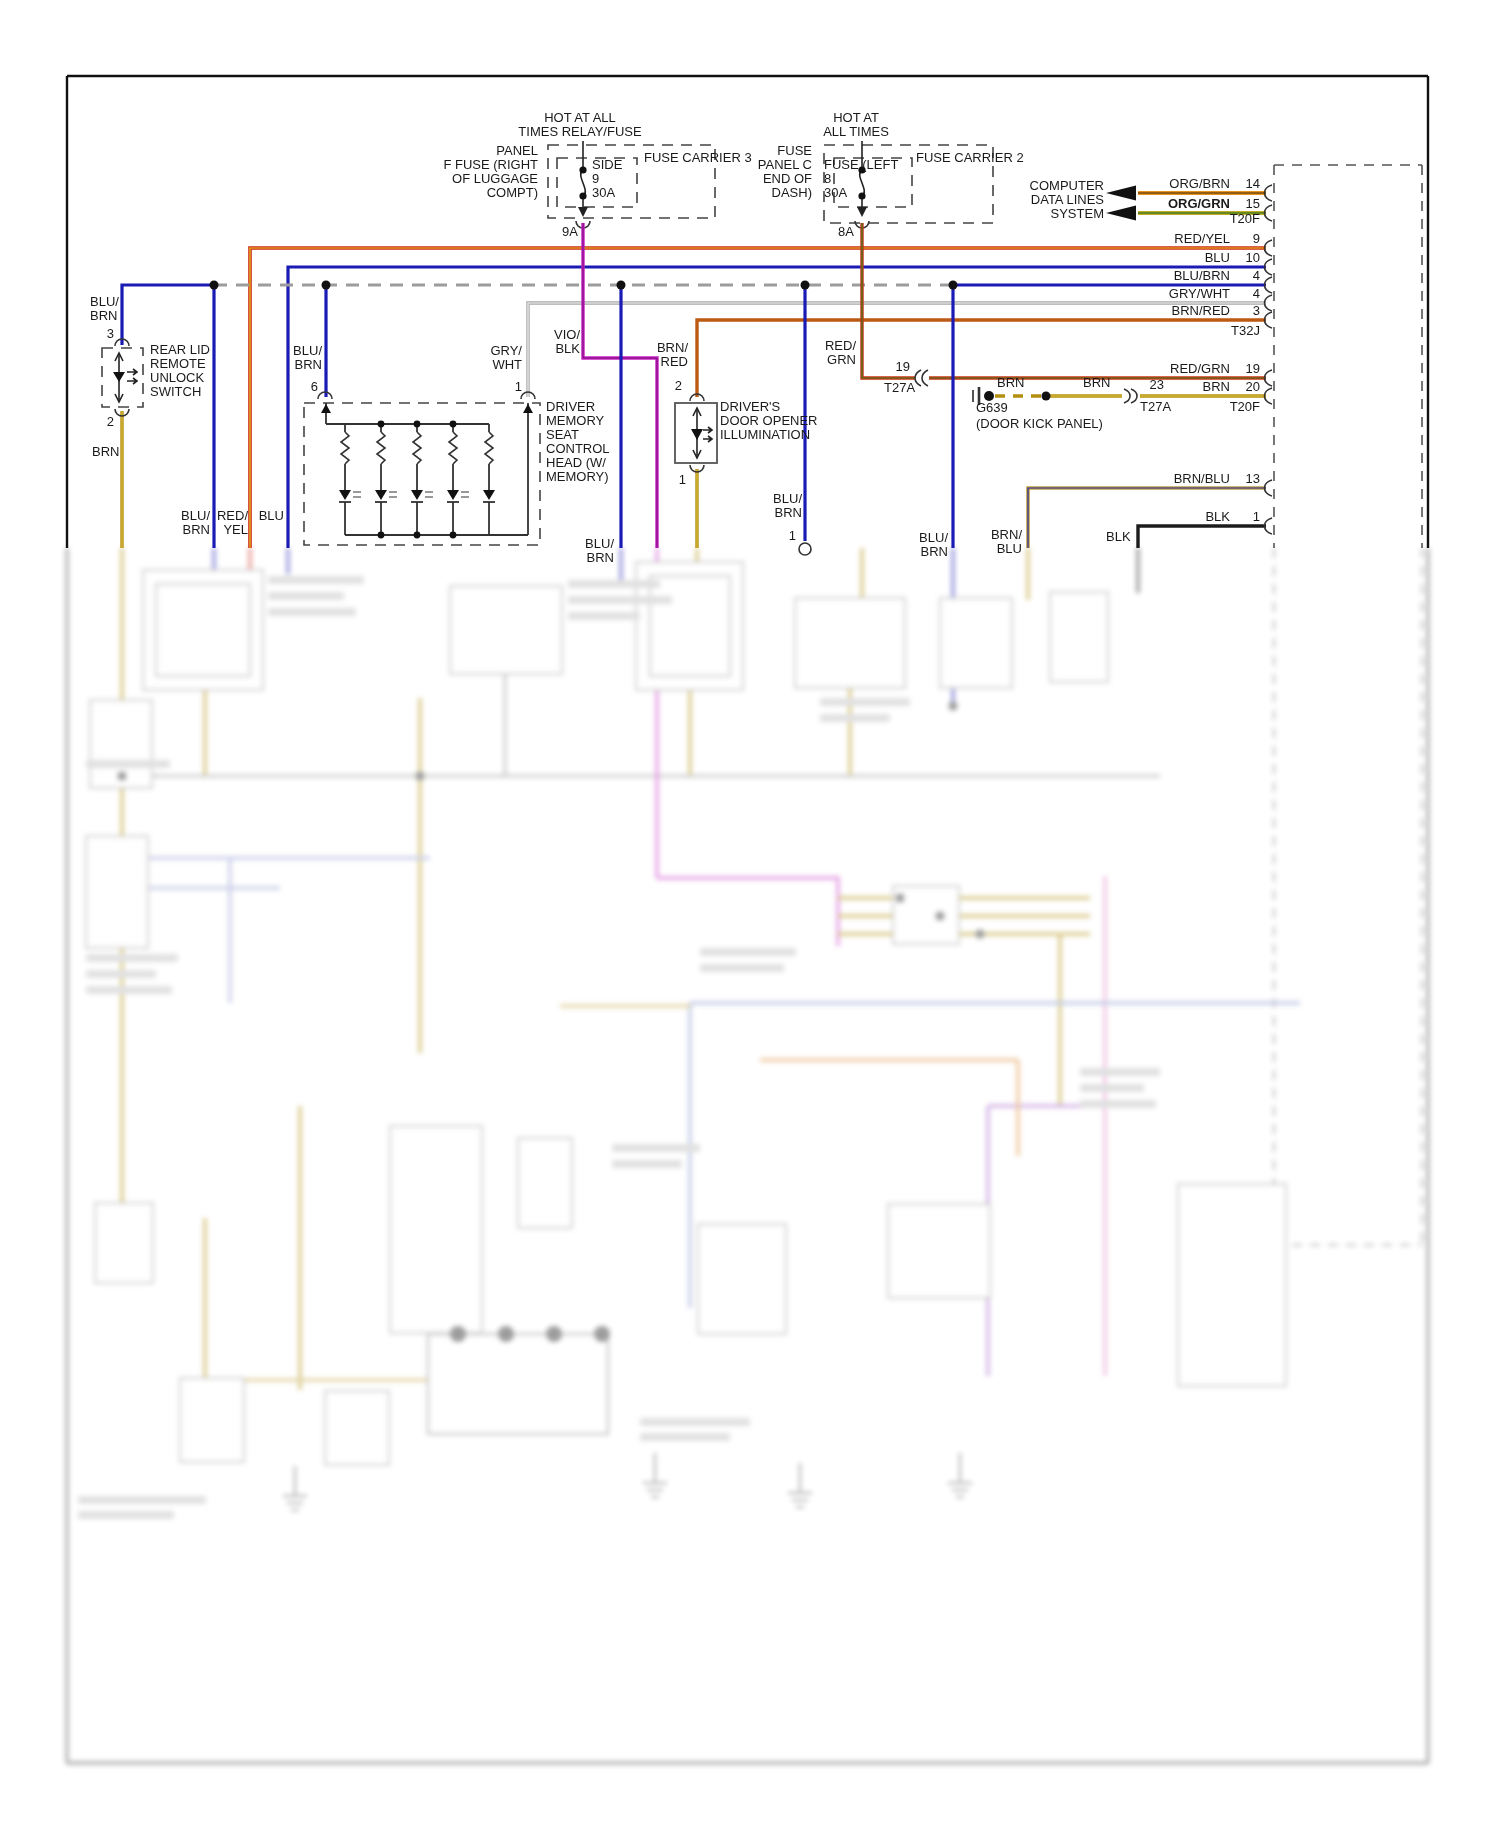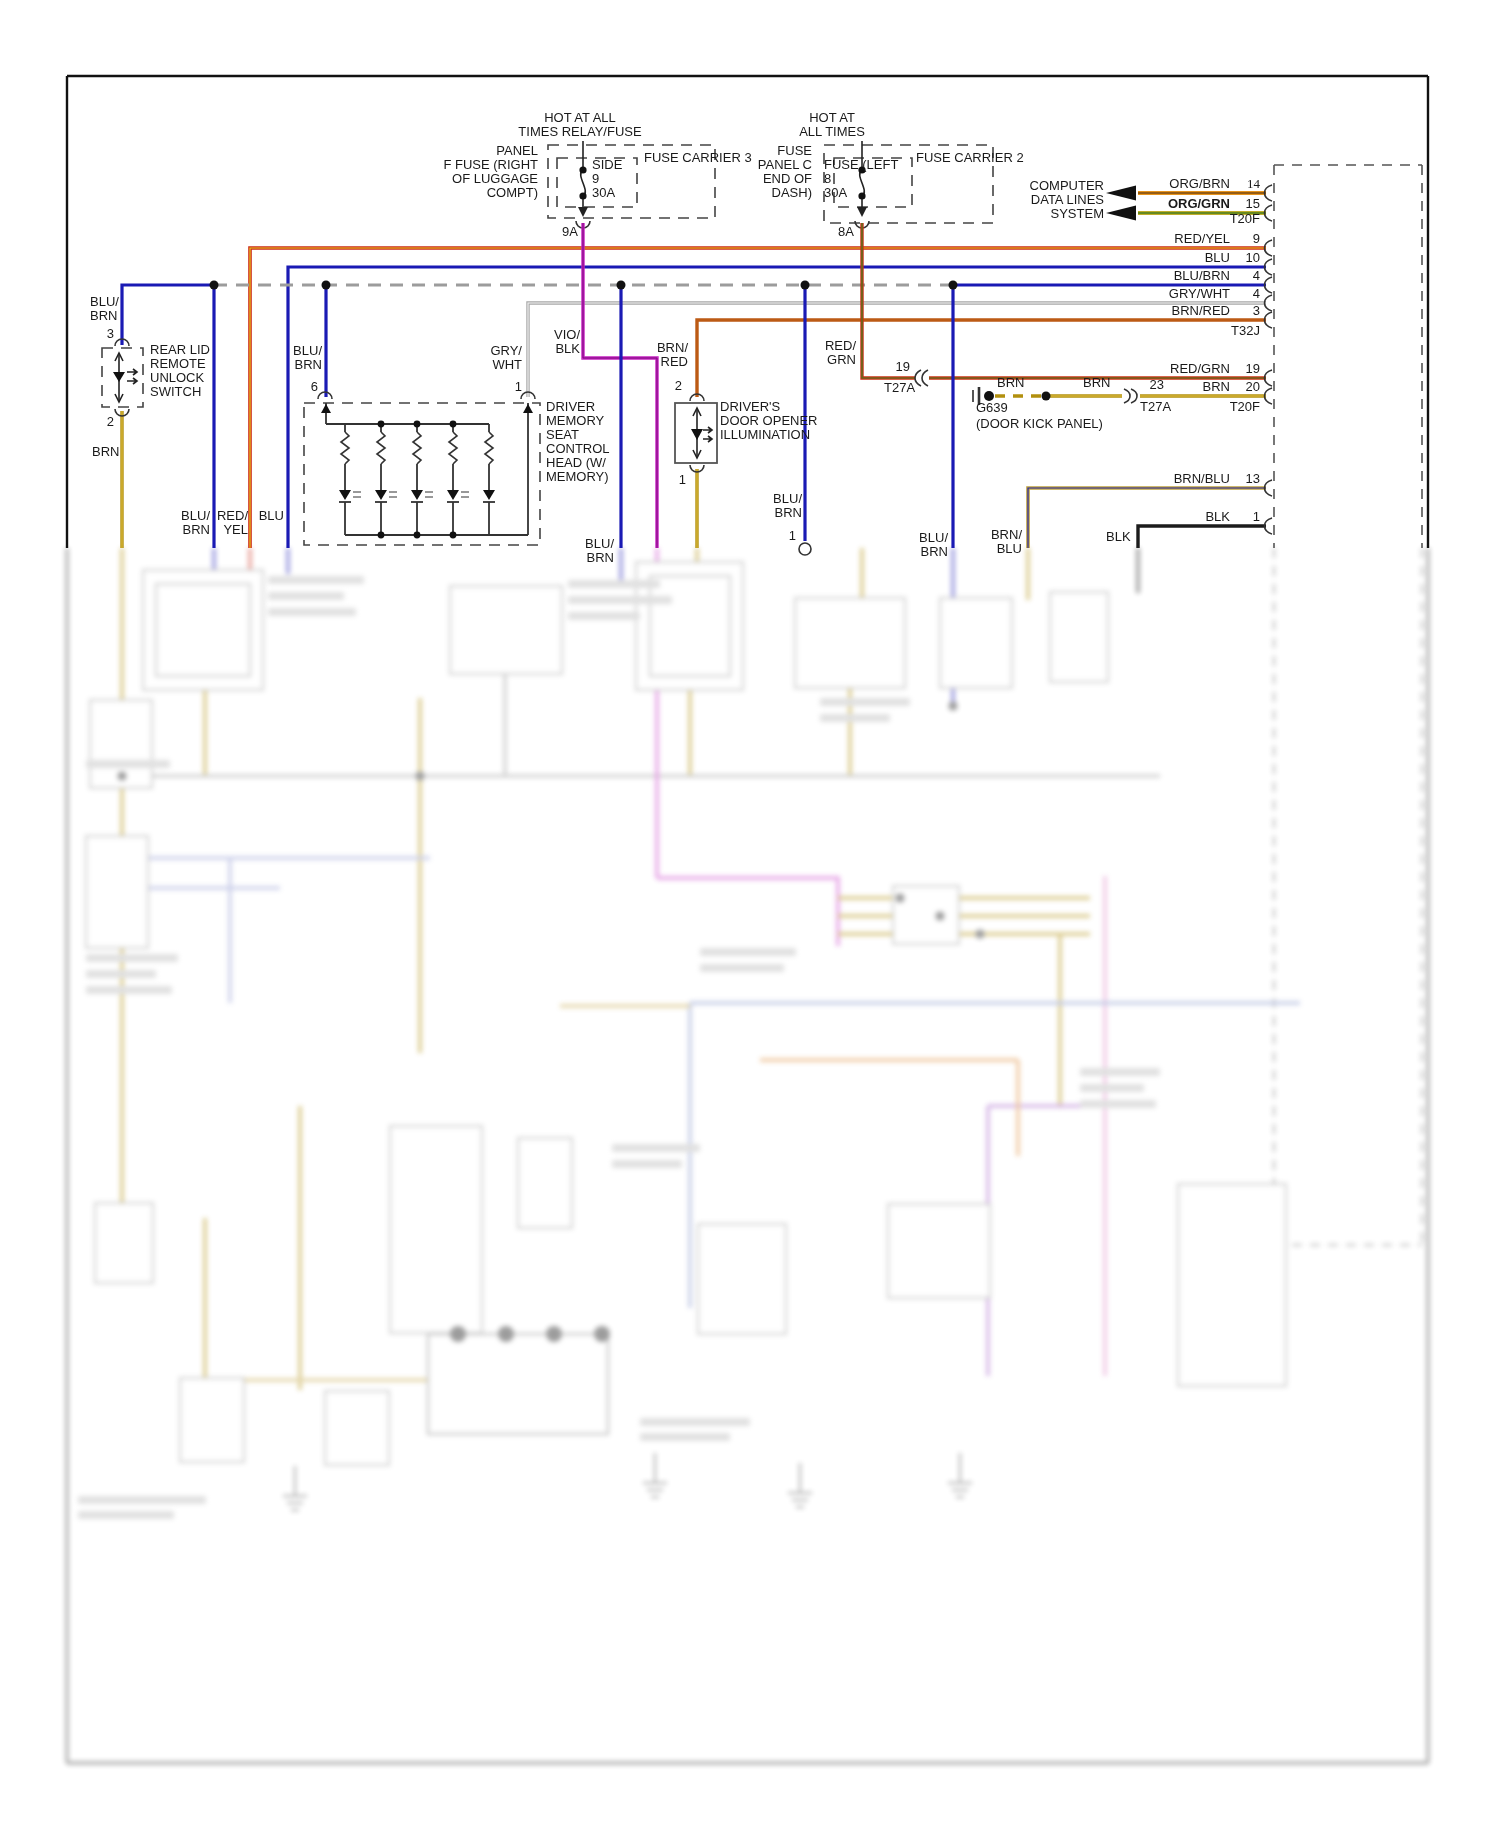--- a/index.html
+++ b/index.html
@@ -253,38 +253,38 @@
     <div class="lbl r" style="left:398px;top:144px;width:140px;">PANEL
 F FUSE (RIGHT
 OF LUGGAGE
 COMPT)</div>
     <div class="lbl" style="left:644px;top:151px;">FUSE CARRIER 3</div>
     <div class="lbl" style="left:592px;top:158px;">SIDE
 9
 30A</div>
     <div class="lbl r" style="left:538px;top:225px;width:40px;">9A</div>
 
-    <div class="lbl c" style="left:732px;top:111px;width:200px;">HOT AT
+    <div class="lbl c" style="left:756px;top:111px;width:200px;">HOT AT
 ALL TIMES</div>
     <div class="lbl r" style="left:718px;top:144px;width:94px;">FUSE
 PANEL C
 END OF
 DASH)</div>
     <div class="lbl" style="left:916px;top:151px;">FUSE CARRIER 2</div>
     <div class="lbl" style="left:824px;top:158px;">FUSE (LEFT
 8
 30A</div>
     <div class="lbl r" style="left:814px;top:225px;width:40px;">8A</div>
 
     <div class="lbl r" style="left:998px;top:179px;width:106px;">COMPUTER
 DATA LINES
 SYSTEM</div>
 
     <div class="lbl r" style="left:1126px;top:177px;width:104px;">ORG/BRN</div>
-    <div class="lbl r" style="left:1234px;top:177px;width:26px;font-family:Liberation Serif, serif;">14</div>
+    <div class="lbl r" style="left:1234px;top:177px;width:26px;">14</div>
     <div class="lbl r" style="left:1126px;top:197px;width:104px;font-weight:bold;">ORG/GRN</div>
     <div class="lbl r" style="left:1234px;top:197px;width:26px;">15</div>
     <div class="lbl r" style="left:1200px;top:212px;width:60px;">T20F</div>
     <div class="lbl r" style="left:1126px;top:232px;width:104px;">RED/YEL</div>
     <div class="lbl r" style="left:1234px;top:232px;width:26px;">9</div>
     <div class="lbl r" style="left:1126px;top:251px;width:104px;">BLU</div>
     <div class="lbl r" style="left:1234px;top:251px;width:26px;">10</div>
     <div class="lbl r" style="left:1126px;top:269px;width:104px;">BLU/BRN</div>
     <div class="lbl r" style="left:1234px;top:269px;width:26px;">4</div>
     <div class="lbl r" style="left:1126px;top:287px;width:104px;">GRY/WHT</div>

